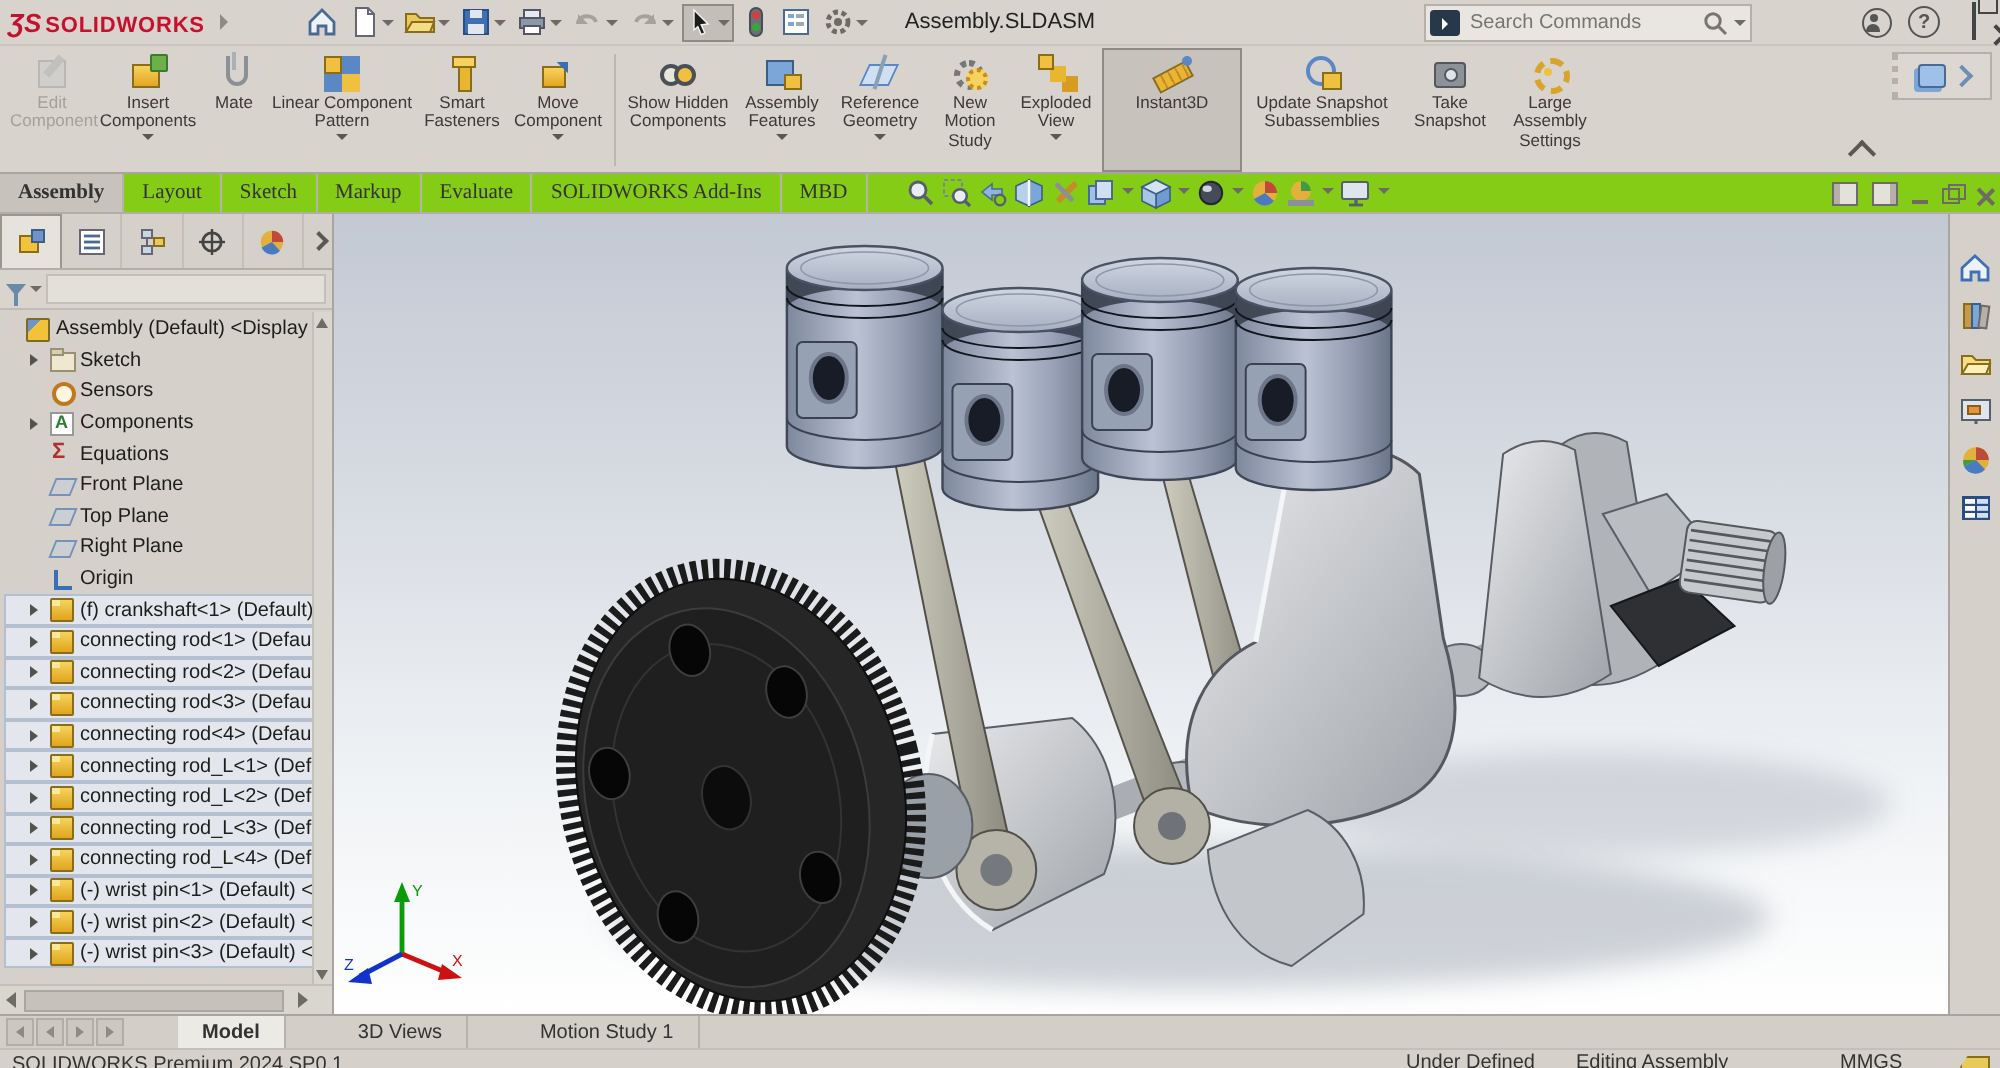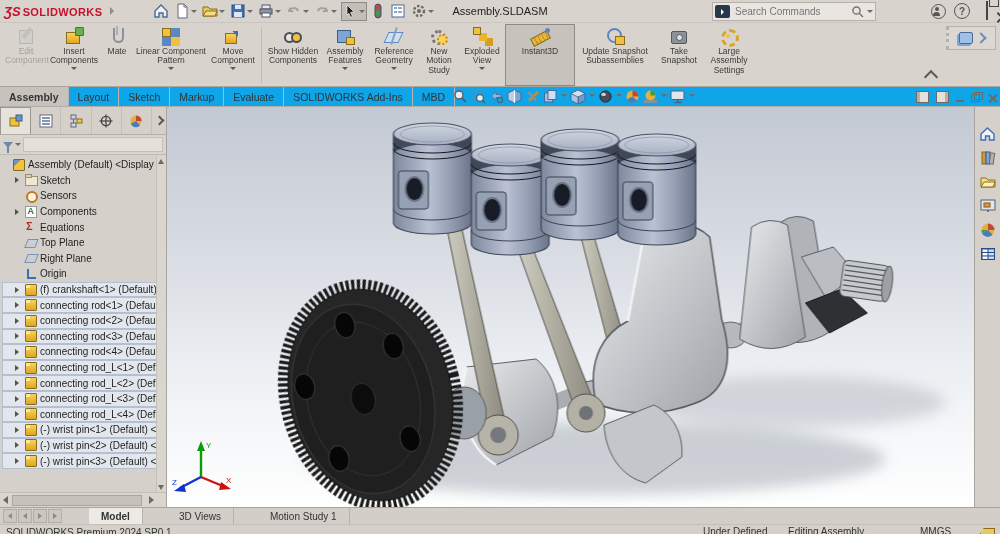--- a/index.html
+++ b/index.html
@@ -92,22 +92,22 @@
   .ribbon-right{margin-left:auto;display:flex;align-items:flex-start;gap:4px;padding:2px 2px 0 0;}
   .collapse-ch{align-self:flex-end;margin:0 6px 4px 0;width:8px;height:8px;border-left:2px solid #5b5852;
                border-top:2px solid #5b5852;transform:rotate(45deg);}
   .mini-panel{width:46px;height:22px;border:1px solid #b5b1aa;border-left:3px dotted #b5b1aa;background:#dcd8d1;
               display:flex;align-items:center;justify-content:center;gap:4px;}
   .mp-ic{width:12px;height:10px;background:#9fc0e8;border:1px solid #4a6a94;border-radius:2px;
          box-shadow:-2px 2px 0 #7aa7d8;}
   .chev2{width:6px;height:6px;border-right:2px solid #6e8fb5;border-bottom:2px solid #6e8fb5;transform:rotate(-45deg);}
 
   
-  .tabstrip{height:19px;flex:0 0 19px;background:#0ea5e9;border-bottom:1px solid #b2aea7;
-            display:flex;align-items:stretch;position:relative;font-size:10.5px;}
+  .tabstrip{height:19px;flex:0 0 19px;background:#84cc16;border-bottom:1px solid #b2aea7;
+            display:flex;align-items:stretch;position:relative;font-size:10.5px;font-family:Liberation Serif, serif;}
   .tab{padding:0 9px;display:flex;align-items:center;color:#333;border-right:1px solid #b7b3ac;}
   .tab.active{background:#c7c3bc;font-weight:bold;}
   .hud{position:absolute;left:453px;top:1px;height:17px;display:flex;align-items:center;gap:3px;}
   .hud svg{display:block;}
   .hud .dd3{margin-top:1px;}
   .ts-right{position:absolute;right:3px;top:1px;height:17px;display:flex;align-items:center;gap:7px;}
   .pane-ic{width:11px;height:10px;border:1px solid #6e6a64;background:#e4e1da;position:relative;}
   .pane-ic::before{content:"";position:absolute;top:0;bottom:0;width:3px;background:#b5b1aa;}
   .pane-ic.l::before{left:0;} .pane-ic.r::before{right:0;}
   .sm-min{width:8px;border-bottom:2px solid #6e6a64;margin-top:8px;}
@@ -307,20 +307,24 @@
       <span class="dd"></span>
     </div>
     <div class="rbtn" style="width:34px">
       <span class="ric ric-mate"></span>
       <span class="rlabel">Mate</span>
     </div>
     <div class="rbtn" style="width:74px">
       <span class="ric ric-linpat"></span>
       <span class="rlabel">Linear Component Pattern</span>
       <span class="dd"></span>
+    </div>
+    <div class="rbtn" style="width:46px">
+      <span class="ric ric-fast"></span>
+      <span class="rlabel">Smart Fasteners</span>
     </div>
     <div class="rbtn" style="width:50px">
       <span class="ric ric-move"></span>
       <span class="rlabel">Move Component</span>
       <span class="dd"></span>
     </div>
     <span class="rsep"></span>
     <div class="rbtn" style="width:56px">
       <span class="ric ric-hidden"></span>
       <span class="rlabel">Show Hidden Components</span>
@@ -542,20 +546,25 @@
             <span class="tico ic-annot"></span>
             <span class="tlabel">Components</span>
           </div>
 
           <div class="trow">
             <span class="arr"></span>
             <span class="tico ic-eq"></span>
             <span class="tlabel">Equations</span>
           </div>
 
+          <div class="trow">
+            <span class="arr"></span>
+            <span class="tico ic-plane"></span>
+            <span class="tlabel">Front Plane</span>
+          </div>
 
           <div class="trow">
             <span class="arr"></span>
             <span class="tico ic-plane"></span>
             <span class="tlabel">Top Plane</span>
           </div>
 
           <div class="trow">
             <span class="arr"></span>
             <span class="tico ic-plane"></span>

